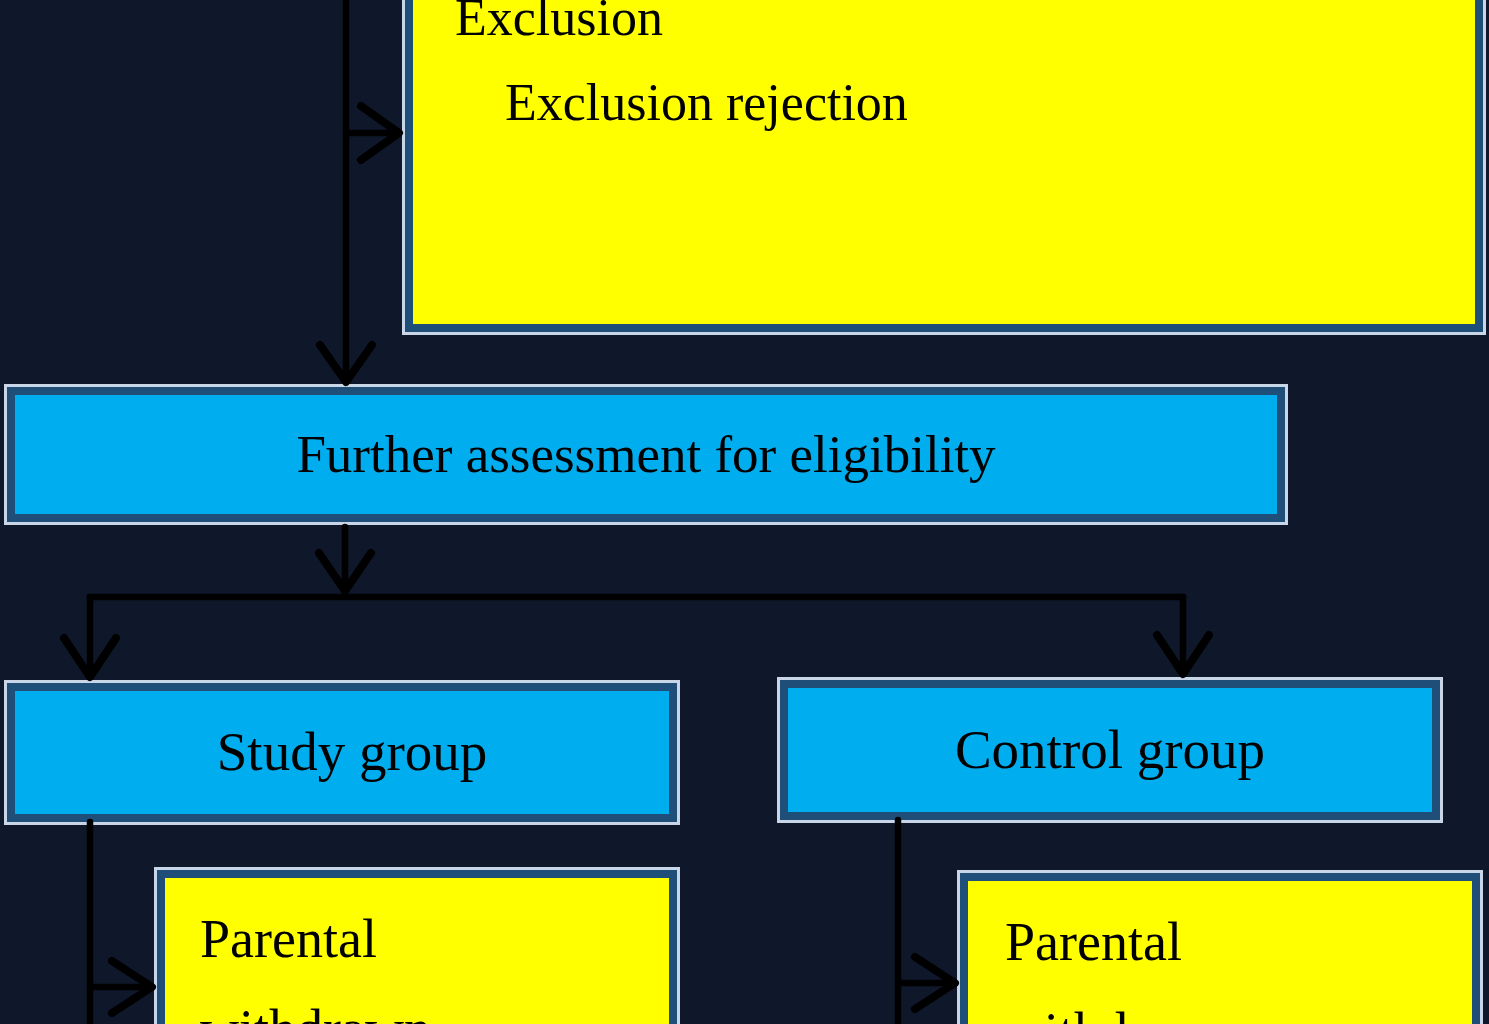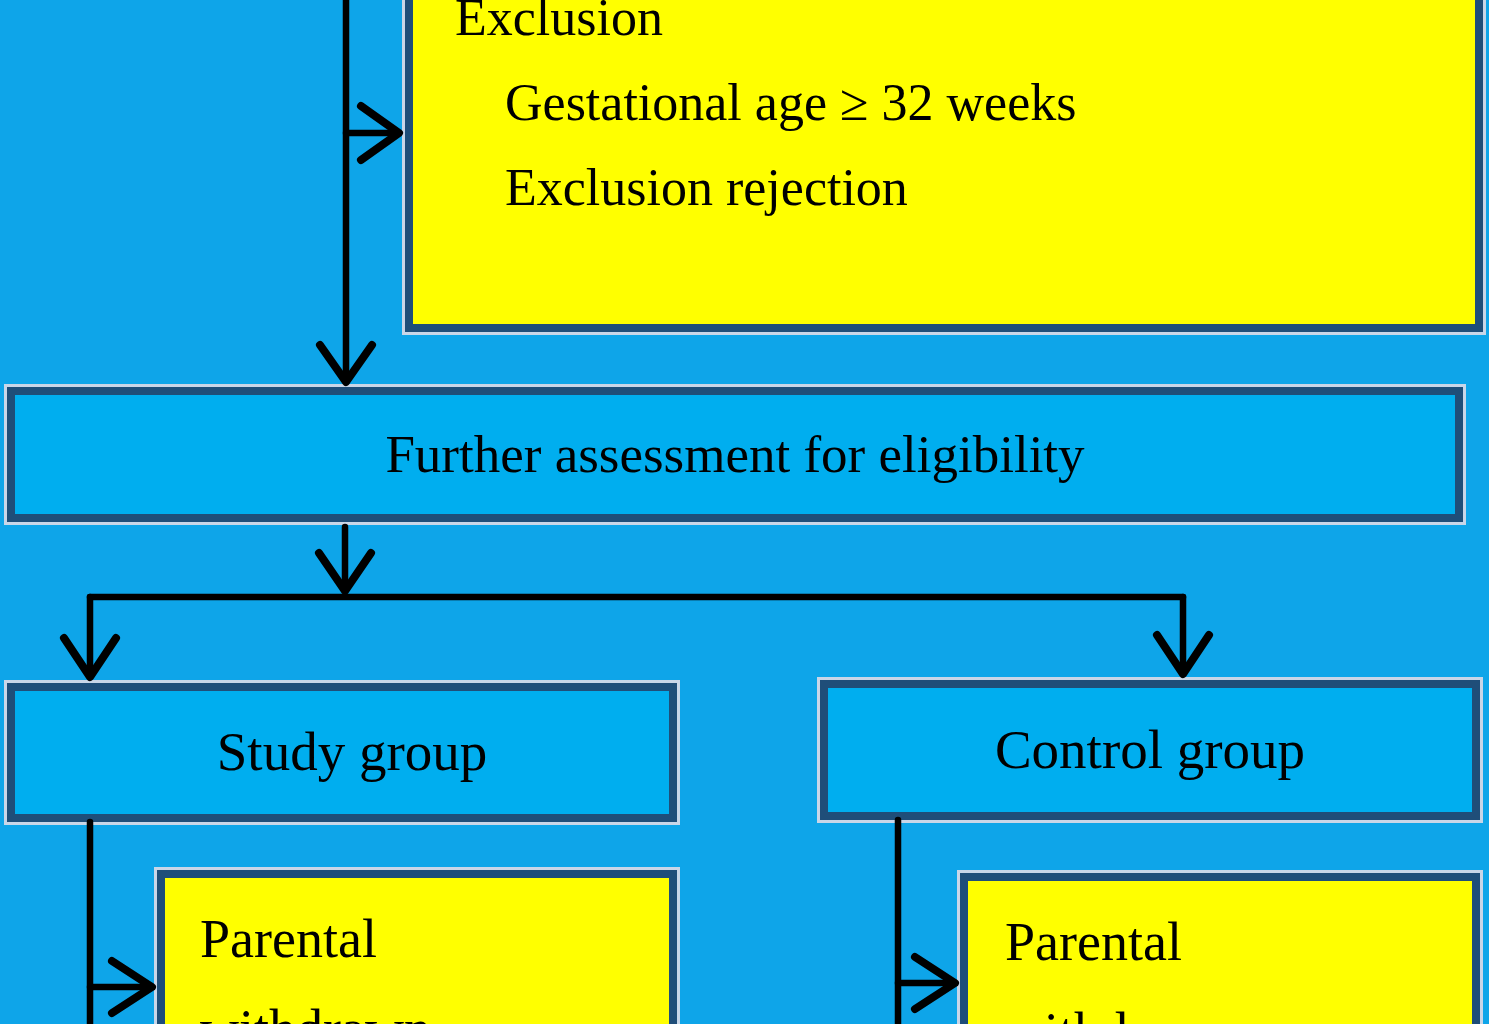--- a/index.html
+++ b/index.html
@@ -8,21 +8,21 @@
     --border_navy:#1F4E79;
     --outline_pale:#C9D6E8;
     --arrow_black:#000000;
   }
   html,body{margin:0;padding:0;background:#ffffff;}
   .canvas{
     position:relative;
     width:1489px;
     height:1024px;
     overflow:hidden;
-    background:#0ea5e9;
+    background:#0f172a;
     font-family:"Liberation Serif","DejaVu Serif",serif;
     color:#000000;
   }
   .box{
     position:absolute;
     box-sizing:border-box;
     border:8px solid var(--border_navy);
     box-shadow:0 0 0 3px var(--outline_pale);
   }
   .box.blue{background:var(--box_blue);}
@@ -39,29 +39,29 @@
     left:405px; top:-58px;
     width:1078px; height:390px;
     padding:25px 20px 0 42px;
     font-size:52px;
     line-height:85px;
     white-space:nowrap;
   }
   .exclusion .indent{padding-left:50px;}
   .further{
     left:7px; top:387px;
-    width:1456px; height:135px;
+    width:1278px; height:135px;
     font-size:53px;
   }
   .study{
     left:7px; top:683px;
     width:670px; height:139px;padding-left:20px;
   }
   .control{
-    left:820px; top:680px;
+    left:780px; top:680px;
     width:660px; height:140px;
   }
   .withdraw{
     font-size:54px;
     line-height:90px;
     padding-top:16px;
     white-space:nowrap;
   }
   .withdraw-left{
     left:157px; top:870px;
@@ -87,21 +87,20 @@
   .shaft{stroke-width:6.5px;}
   .chev{stroke-width:8px;}
 </style>
 </head>
 <body>
 
 <div class="canvas">
 
   <div class="box yellow exclusion">
     <div>Exclusion</div>
-    <div class="indent">Gestational age ≥ 32 weeks</div>
     <div class="indent">Exclusion rejection</div>
   </div>
 
   <div class="box blue further center-label">
     <span>Further assessment for eligibility</span>
   </div>
 
   <div class="box blue study center-label">
     <span>Study group</span>
   </div>

